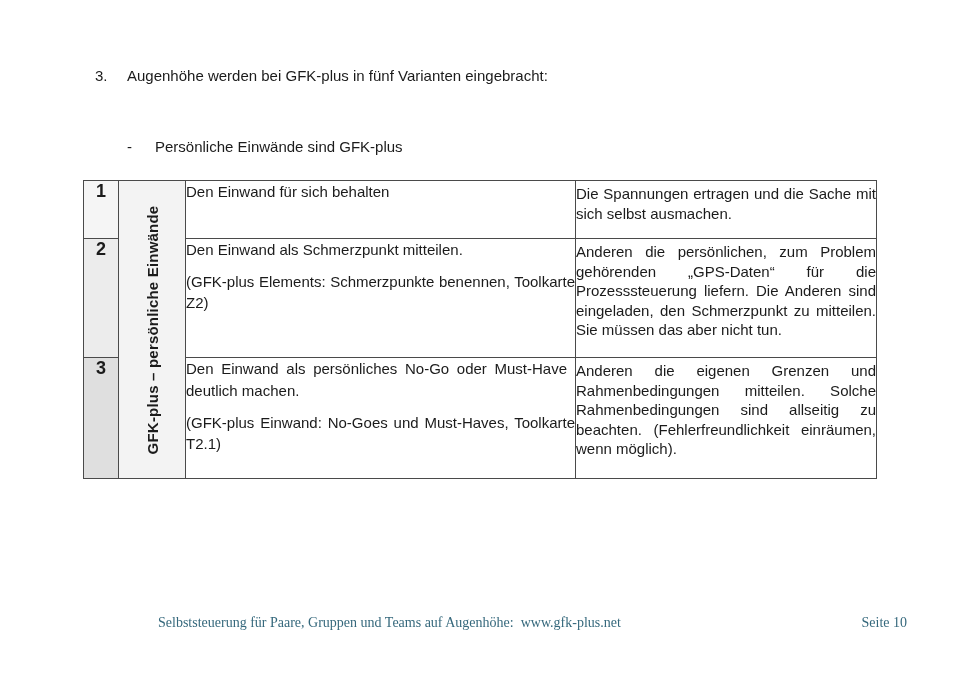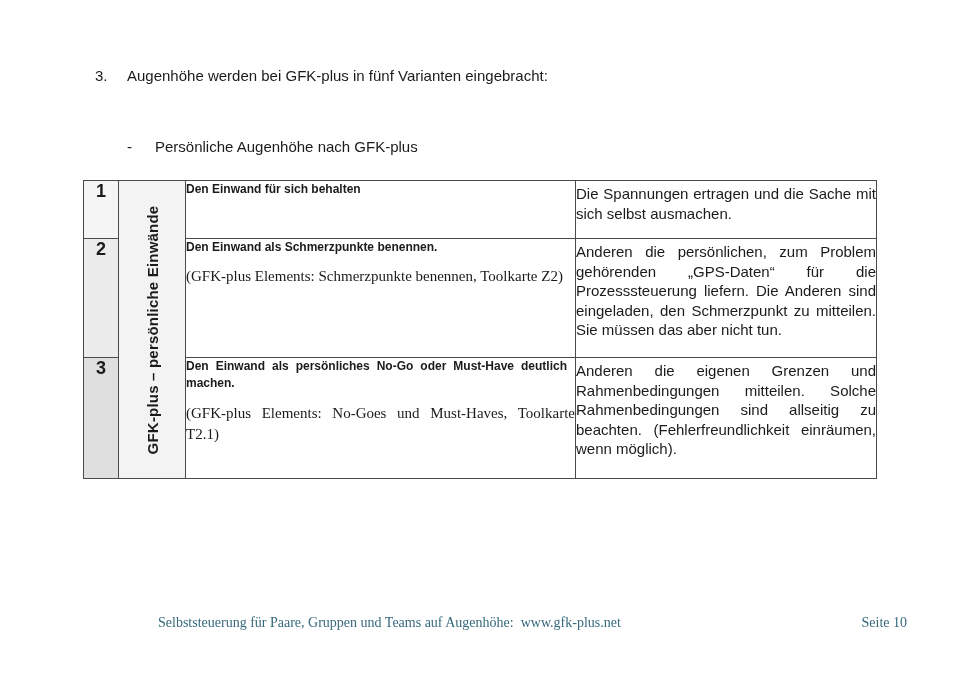--- a/index.html
+++ b/index.html
@@ -65,30 +65,29 @@
     font-weight: bold;
     font-size: 15px;
     letter-spacing: 0.2px;
   }
 
   td.variant-cell { padding: 8px 10px 6px 9px; }
   td.expl-cell    { padding: 7px 9px 6px 9px; margin-top: 16px; }
 
   .variant-title {
     margin: 0 8px 10px 0;
-    font-weight: bold;
-    font-size: 12px;
+    font-weight: normal;
+    font-size: 15px;
     line-height: 1.45;
     text-align: justify;
   }
   .variant-note {
     margin: 0;
     line-height: 1.4;
     text-align: justify;
-    font-family: Liberation Serif, serif;
   }
   .explanation {
     margin: 3px 0 0 0;
     line-height: 1.3;
     text-align: justify;
   }
 
   
   .footer {
     position: absolute; left: 158px; right: 53px; top: 615px;
@@ -104,21 +103,21 @@
 
 <div class="page">
 
   <div class="heading-line">
     <span class="heading-number">3.</span>
     <span>Augenhöhe werden bei GFK-plus in fünf Varianten eingebracht:</span>
   </div>
 
   <div class="subitem-line">
     <span class="subitem-marker">-</span>
-    <span>Persönliche Augenhöhe nach GFK-plus</span>
+    <span>Persönliche Einwände sind GFK-plus</span>
   </div>
 
   <table class="variants">
     <colgroup>
       <col class="c-num">
         <col class="c-side">
         <col class="c-var">
         <col class="c-expl">
     </colgroup>
     <tbody>
@@ -130,32 +129,32 @@
       <td class="variant-cell">
         <p class="variant-title">Den Einwand für sich behalten</p>
       </td>
       <td class="expl-cell">
         <p class="explanation">Die Spannungen ertragen und die Sache mit sich selbst ausmachen.</p>
       </td>
     </tr>
     <tr class="row-2">
       <td class="num-cell num-2">2</td>
       <td class="variant-cell">
-        <p class="variant-title">Den Einwand als Schmerzpunkte benennen.</p>
+        <p class="variant-title">Den Einwand als Schmerzpunkt mitteilen.</p>
         <p class="variant-note">(GFK-plus Elements: Schmerzpunkte benennen, Toolkarte Z2)</p>
       </td>
       <td class="expl-cell">
         <p class="explanation">Anderen die persönlichen, zum Problem gehörenden „GPS-Daten“ für die Prozesssteuerung liefern. Die Anderen sind eingeladen, den Schmerzpunkt zu mitteilen. Sie müssen das aber nicht tun.</p>
       </td>
     </tr>
     <tr class="row-3">
       <td class="num-cell num-3">3</td>
       <td class="variant-cell">
         <p class="variant-title">Den Einwand als persönliches No-Go oder Must-Have deutlich machen.</p>
-        <p class="variant-note">(GFK-plus Elements: No-Goes und Must-Haves, Toolkarte T2.1)</p>
+        <p class="variant-note">(GFK-plus Einwand: No-Goes und Must-Haves, Toolkarte T2.1)</p>
       </td>
       <td class="expl-cell">
         <p class="explanation">Anderen die eigenen Grenzen und Rahmenbedingungen mitteilen. Solche Rahmenbedingungen sind allseitig zu beachten. (Fehlerfreundlichkeit einräumen, wenn möglich).</p>
       </td>
     </tr>
   </tbody>
     </table>
 
   <div class="footer">
     <span class="footer-left">Selbststeuerung für Paare, Gruppen und Teams auf Augenhöhe:  www.gfk-plus.net</span>

